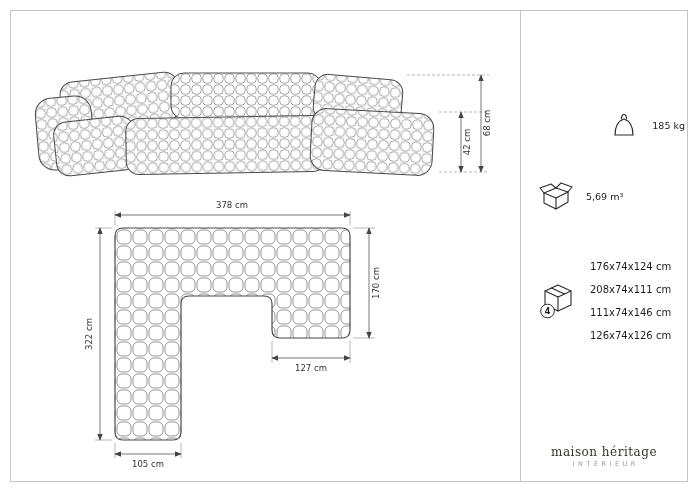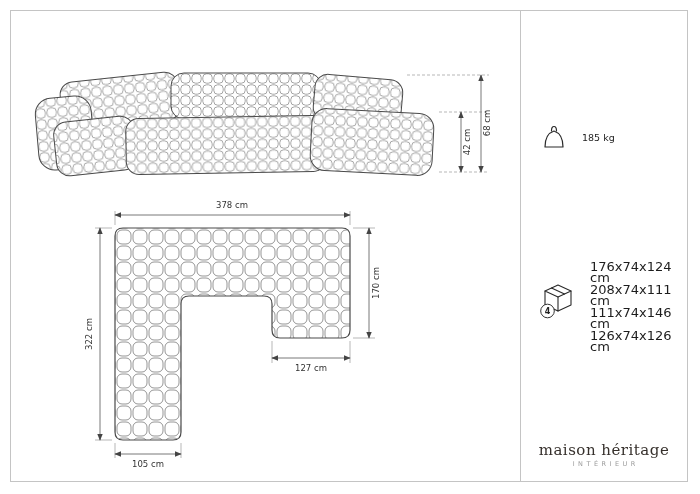--- a/index.html
+++ b/index.html
@@ -4,29 +4,29 @@
 <style>
   * { margin:0; padding:0; box-sizing:border-box; }
   html,body { width:700px; height:494px; background:#fff; font-family:"DejaVu Sans","Liberation Sans",sans-serif; }
   .sheet { position:relative; width:700px; height:494px; background:#fff; overflow:hidden; }
   .frame { position:absolute; left:10px; top:10px; width:678px; height:472px; border:1px solid #c4c4c4; }
   .divider { position:absolute; top:0; bottom:0; left:509px; width:1px; background:#c4c4c4; }
   .drawing-svg { position:absolute; left:0; top:0; }
   .sidebar { position:absolute; left:510px; top:0; right:0; bottom:0; }
   .title { position:absolute; top:32px; left:0; right:0; text-align:center; font-size:21px; font-weight:bold; color:#101010; letter-spacing:0.3px; }
   .spec-row { position:absolute; left:18px; right:2px; display:flex; align-items:center; gap:13px; }
-  .spec-row.weight { top:112px; }
+  .spec-row.weight { top:100px;justify-content:flex-end; }
   .spec-row.volume { top:170px; }
   .spec-row.package { top:238px; }
   .icon-wrap { flex:0 0 auto; display:flex; align-items:center; justify-content:center; }
   .spec-label { font-size:9.5px; color:#1d1d1d; }
-  .pkg-dims { font-size:13px; color:#1d1d1d; line-height:11.5px; white-space:pre-line; }
+  .pkg-dims { font-size:10px; color:#1d1d1d; line-height:11.5px; white-space:pre-line; }
   .pkg-dims div { height:11.5px; }
   .brand { position:absolute; bottom:13px; left:0; right:0; text-align:center; }
-  .brand-name { font-family:"DejaVu Serif","Liberation Serif",serif; font-size:15px; color:#36302c; letter-spacing:0.5px; }
+  .brand-name { font-family:"DejaVu Serif","Liberation Serif",serif; font-size:12px; color:#36302c; letter-spacing:0.5px; }
   .brand-sub { margin-top:1px; font-size:6.5px; letter-spacing:3.5px; color:#9a9a9a; padding-left:3.5px; }
   svg text.dim { font-size:8.5px; fill:#333; font-family:"DejaVu Sans","Liberation Sans",sans-serif; }
   svg text.badge { font-size:8px; font-weight:bold; fill:#222; font-family:"DejaVu Sans","Liberation Sans",sans-serif; }
   .sofa-block { fill:url(#tuftS); stroke:#4a4a4a; stroke-width:1; }
   .dimline { stroke:#555; stroke-width:0.8; fill:none; }
   .extline { stroke:#999; stroke-width:0.7; fill:none; }
   .extdash { stroke:#999; stroke-width:0.7; fill:none; stroke-dasharray:3 2; }
   .lineicon { fill:none; stroke:#2a2a2a; stroke-width:1.2; stroke-linejoin:round; stroke-linecap:round; }
 </style>
 </head>
@@ -120,20 +120,34 @@
       <div class="spec-row weight">
         <span class="icon-wrap">
           <svg width="30" height="28" viewBox="0 0 30 28">
             <path class="lineicon" d="M12.5,8 Q12.5,3.5 15,3.5 Q17.5,3.5 17.5,8"></path>
             <path class="lineicon" d="M6,24 Q6,11 15,8 Q24,11 24,24 Z"></path>
           </svg>
         </span>
         <span class="spec-label">185 kg</span>
       </div>
 
+      <div class="spec-row volume">
+        <span class="icon-wrap">
+          <svg width="34" height="30" viewBox="0 0 34 30">
+            <g class="lineicon" style="stroke-width:1.1">
+              <path d="M5,12 L17,17 L29,11 L17,7 Z"></path>
+              <path d="M5,12 V22 L17,28 V17"></path>
+              <path d="M29,11 V21 L17,28"></path>
+              <path d="M5,12 L1,7 L12,3 L17,7"></path>
+              <path d="M29,11 L33,6 L22,2 L17,7"></path>
+            </g>
+          </svg>
+        </span>
+        <span class="spec-label">5,69 m³</span>
+      </div>
 
       <div class="spec-row package">
         <span class="icon-wrap">
           <svg width="38" height="38" viewBox="0 0 38 38">
             <g class="lineicon" style="stroke-width:1.1">
               <path d="M6,9 L19,3 L32,9 L19,15 Z"></path>
               <path d="M6,9 V23 L19,29 V15"></path>
               <path d="M32,9 V23 L19,29"></path>
               <path d="M12.5,6 L25.5,12"></path>
             </g>

